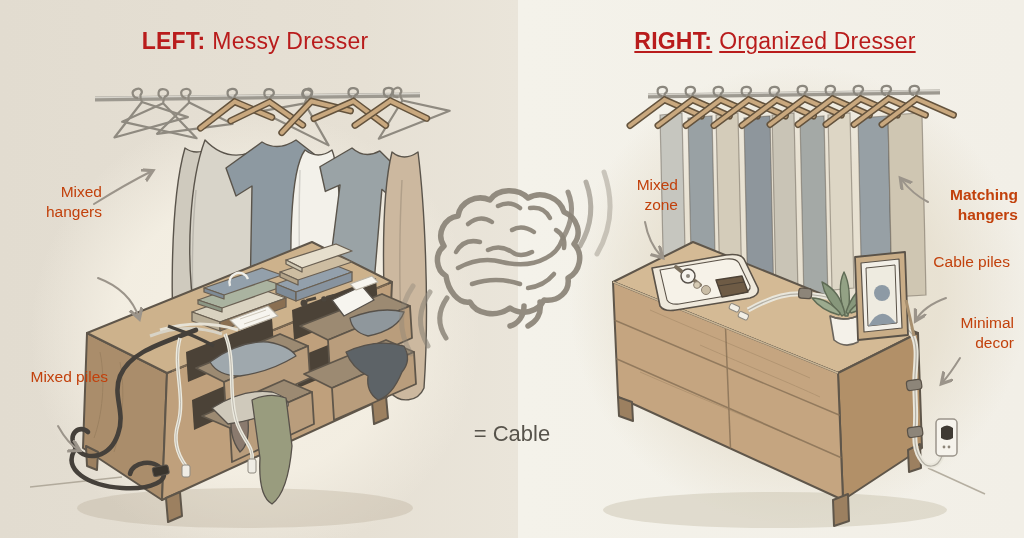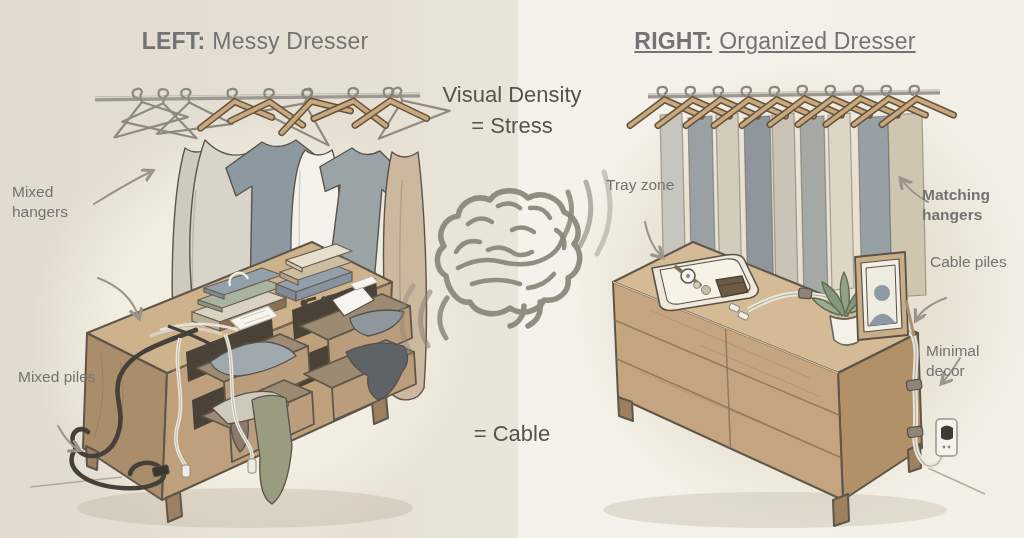--- a/index.html
+++ b/index.html
@@ -3,24 +3,24 @@
 <meta charset="utf-8">
 <style>
   html,body{margin:0;padding:0;background:#ddd8cc;}
   .canvas{position:relative;width:1024px;height:538px;overflow:hidden;
           font-family:"Liberation Sans",sans-serif;background:#ece8dd;}
   .bg-left{position:absolute;top:0;left:0;width:518px;height:538px;
            background:linear-gradient(90deg,#e2dcd0 0%,#e6e0d4 70%,#eae5da 100%);}
   .bg-right{position:absolute;top:0;left:518px;width:506px;height:538px;
             background:linear-gradient(90deg,#f4f2ea 0%,#f2efe7 100%);}
   svg.scene{position:absolute;top:0;left:0;}
-  .title{position:absolute;font-size:23px;color:#737373;text-align:center;letter-spacing:.2px;}
+  .title{position:absolute;font-size:23px;color:#b91c1c;text-align:center;letter-spacing:.2px;}
   .title b{font-weight:700;margin-right:7px;}
   .caption{position:absolute;font-size:22px;line-height:1.42;color:#57534b;text-align:center;}
-  .ann{position:absolute;font-size:15.5px;line-height:1.32;color:#737373;text-align:left;}
+  .ann{position:absolute;font-size:15.5px;line-height:1.32;color:#c2410c;text-align:right;}
 </style>
 </head>
 <body>
 
 <div class="canvas">
   <div class="bg-left"></div>
   <div class="bg-right"></div>
 
   <svg class="scene" width="1024" height="538" viewBox="0 0 1024 538">
     <defs>
@@ -320,27 +320,23 @@
     </g>
   </svg>
 
   <div class="title" style="left:40px;top:28px;width:430px;">
     <b>LEFT:</b><span>Messy Dresser</span>
   </div>
   <div class="title" style="left:575px;top:28px;width:400px;text-decoration:underline;">
     <b>RIGHT:</b><span>Organized Dresser</span>
   </div>
 
-  <div class="caption" style="left:392px;top:79px;width:240px;">
-    <div>Visual Density</div>
-    <div>= Stress</div>
-  </div>
   <div class="caption" style="left:392px;top:418px;width:240px;">
     <div>= Cable</div>
   </div>
 
   <div class="ann" style="left:12px;top:182px;width:90px;">Mixed hangers</div>
   <div class="ann" style="left:18px;top:367px;width:90px;">Mixed piles</div>
-  <div class="ann" style="left:606px;top:175px;width:72px;">Tray zone</div>
+  <div class="ann" style="left:606px;top:175px;width:72px;">Mixed zone</div>
   <div class="ann" style="left:922px;top:185px;width:96px;font-weight:bold;">Matching hangers</div>
   <div class="ann" style="left:930px;top:252px;width:80px;">Cable piles</div>
-  <div class="ann" style="left:926px;top:313px;width:88px;margin-top:28px;">Minimal decor</div>
+  <div class="ann" style="left:926px;top:313px;width:88px;">Minimal decor</div>
 </div>
 
 </body></html>

